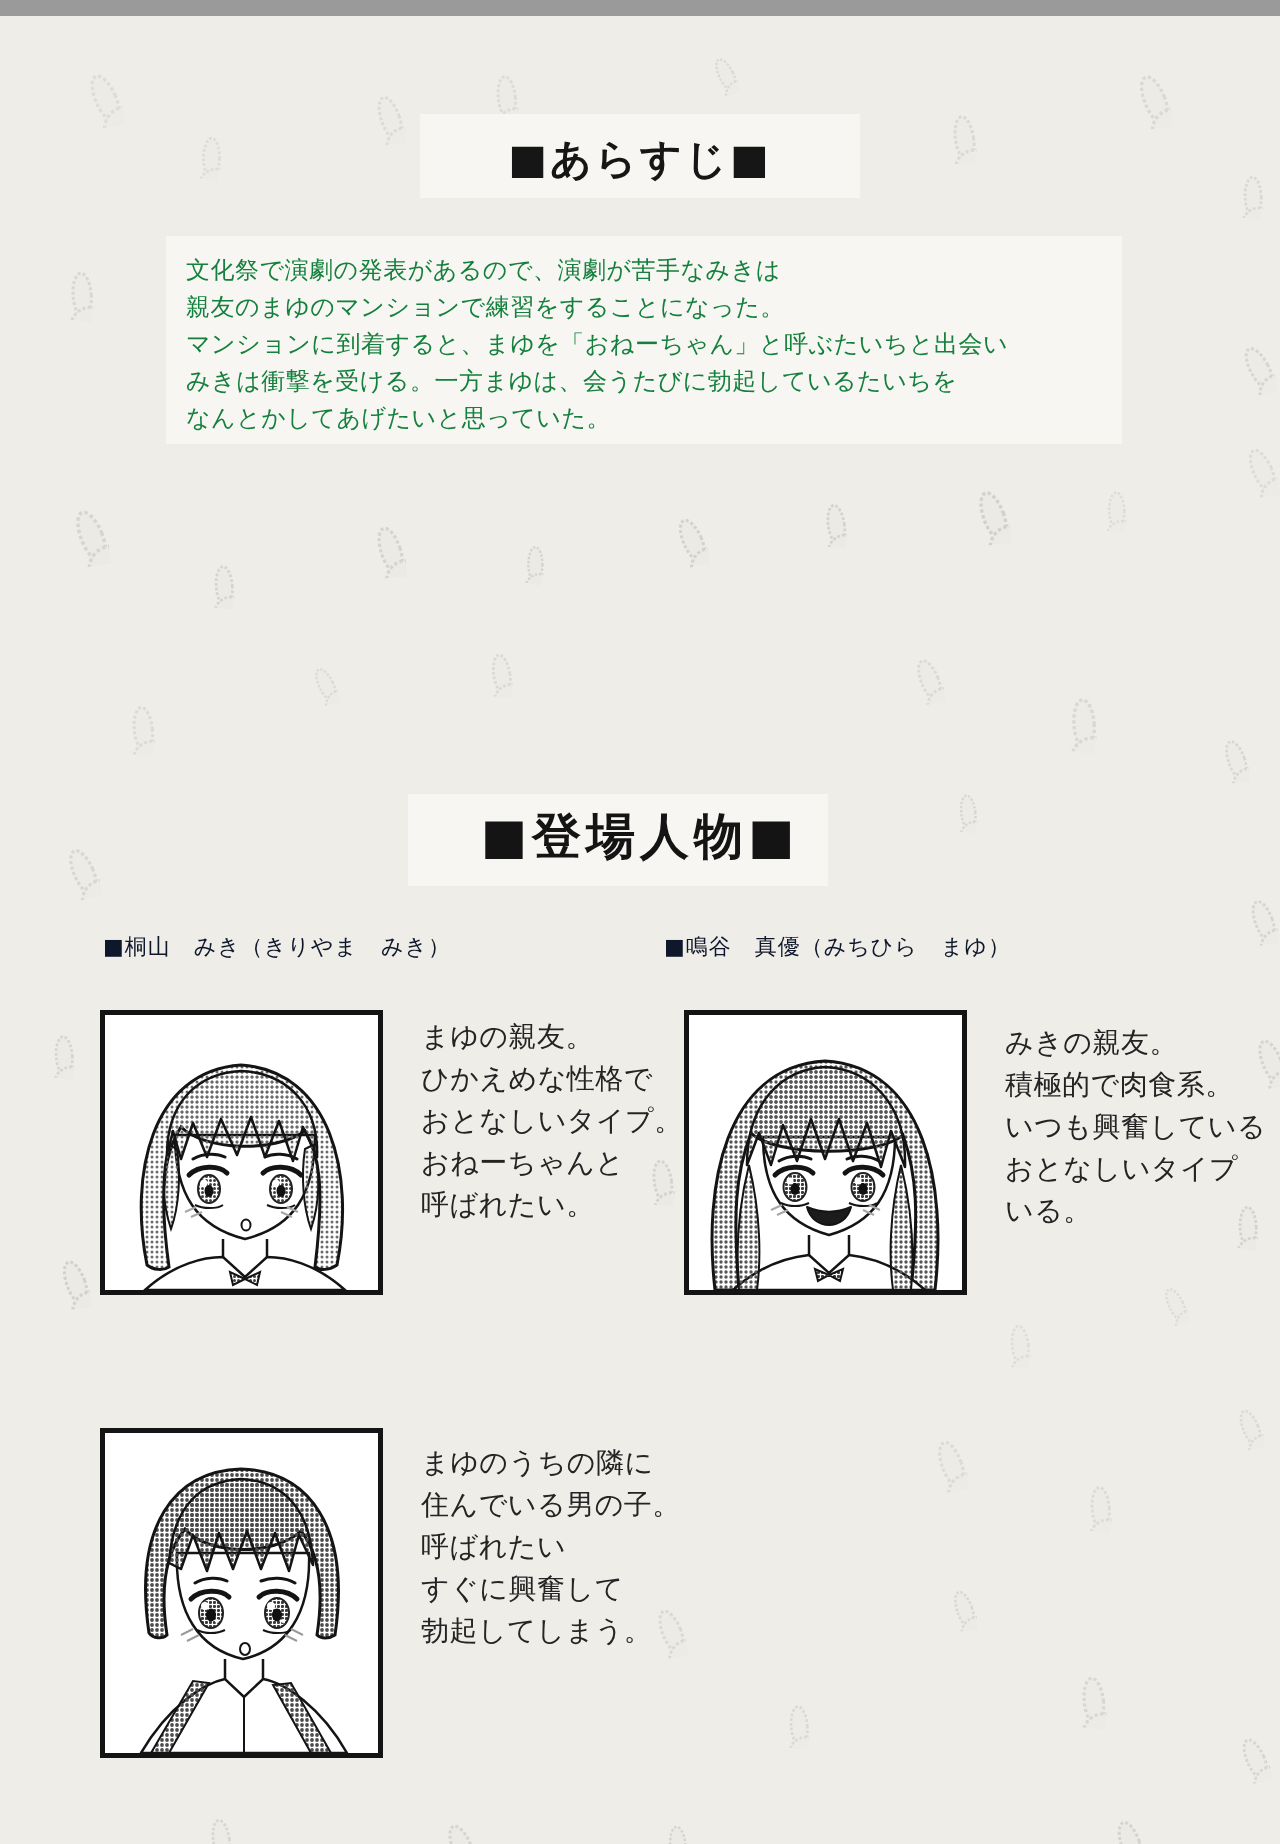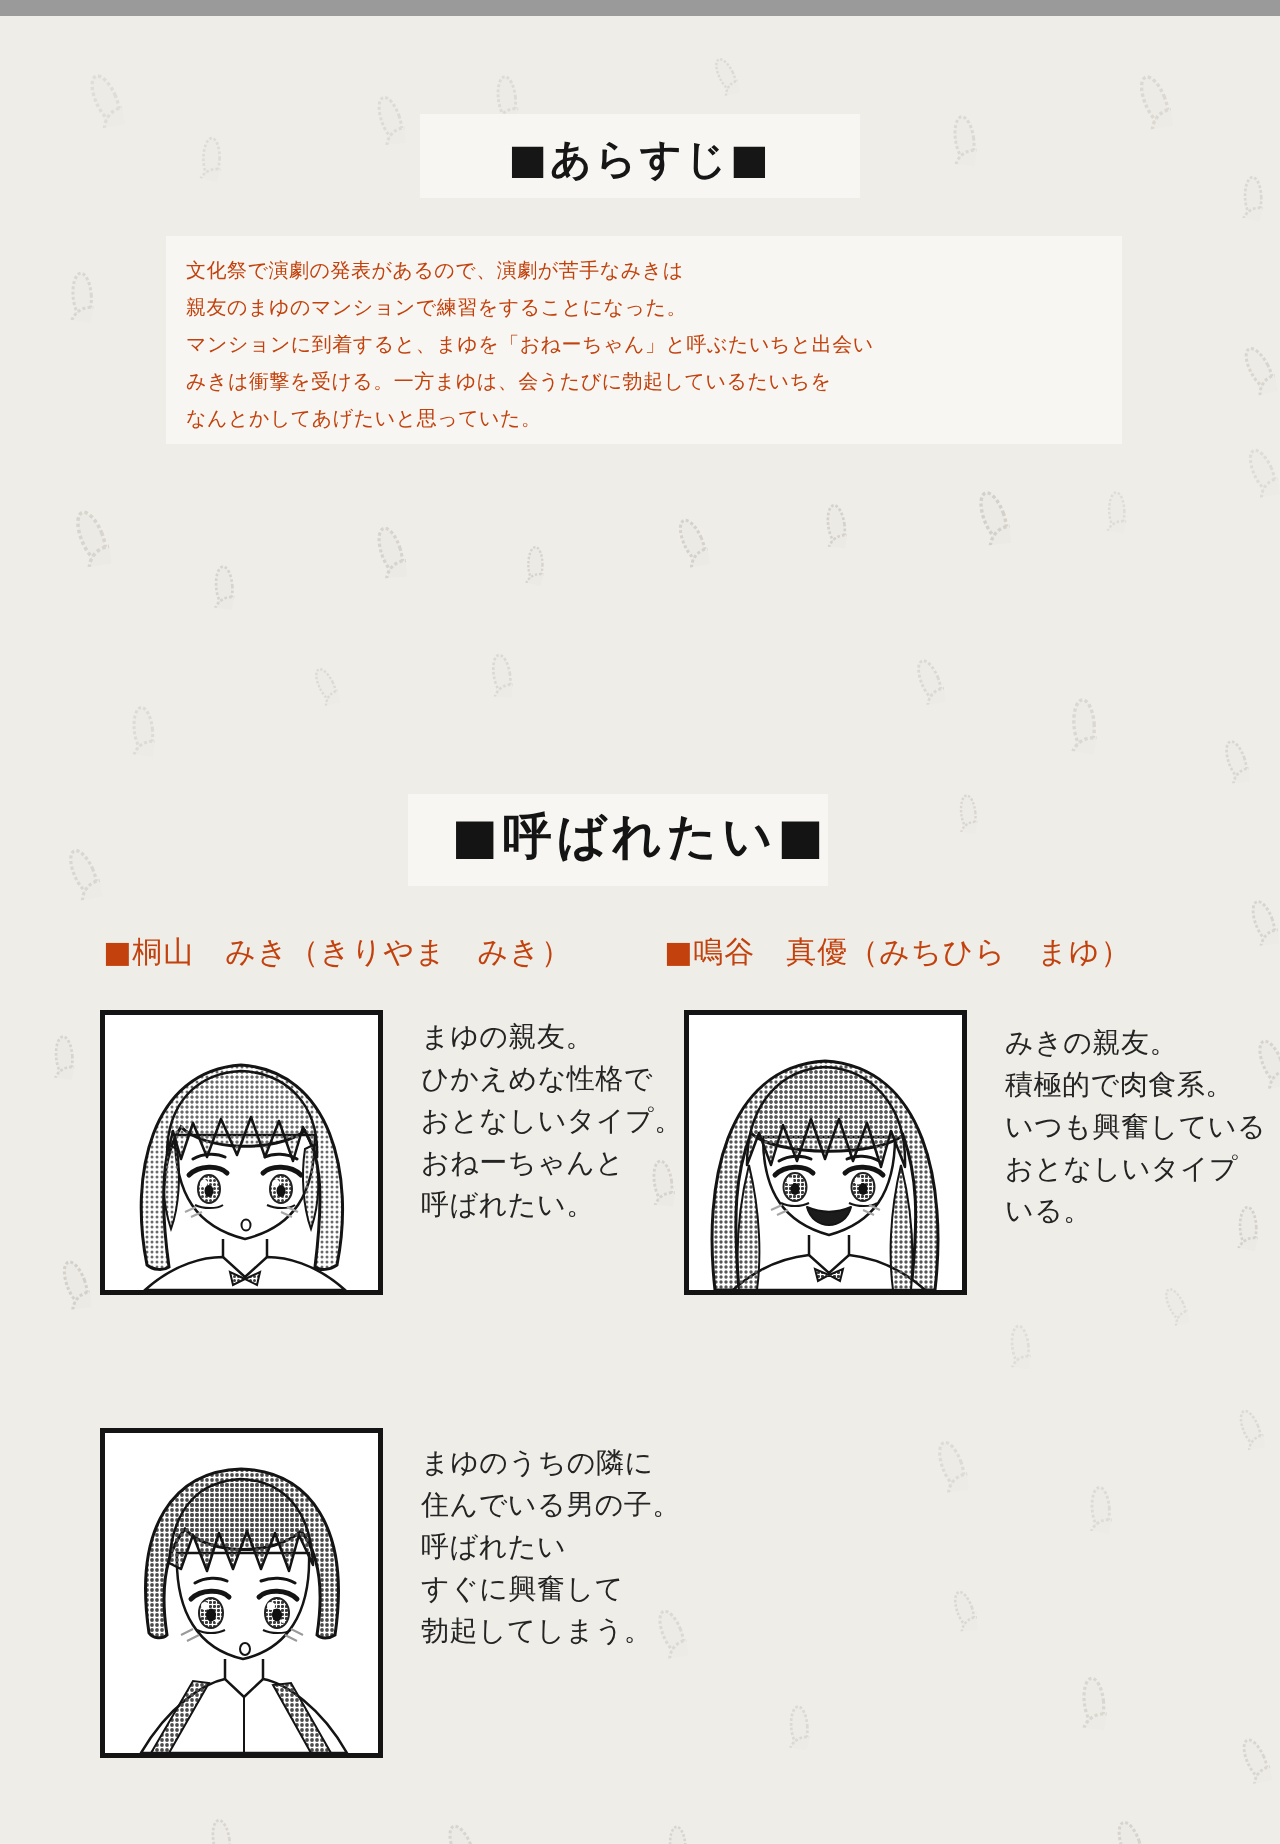--- a/index.html
+++ b/index.html
@@ -28,38 +28,38 @@
   .title-synopsis{
     left:0; top:116px; width:1280px;
     text-align:center;
     font-size:41px;
     font-weight:bold;
     letter-spacing:3px;
     color:#161616;
   }
   .synopsis-text{
     left:186px; top:236px;
-    font-size:20px;
+    font-size:24px;
     line-height:37px;
     letter-spacing:0.5px;
-    color:#c2410c;
+    color:#15803d;
     white-space:pre-line;
   }
   .section-title{
     left:0; top:788px; width:1280px;
     text-align:center;
     font-size:49px;
     font-weight:bold;
     letter-spacing:5px;
     color:#141414;
   }
   .char-name{
-    font-size:30px;
+    font-size:22px;
     letter-spacing:1px;
-    color:#c2410c;
+    color:#0f172a;
     white-space:nowrap;
   }
   .portrait{
     position:absolute;
     background:#ffffff;
     border:5px solid #141414;
     box-sizing:content-box;
   }
   .portrait svg{display:block;}
   .char-desc{
@@ -247,21 +247,21 @@
   <div class="scan-light" style="left:166px;top:220px;width:956px;height:208px"></div>
   <div class="scan-light" style="left:408px;top:778px;width:420px;height:92px"></div>
 
   <div class="layer title-synopsis">■あらすじ■</div>
   <div class="layer synopsis-text">文化祭で演劇の発表があるので、演劇が苦手なみきは
 親友のまゆのマンションで練習をすることになった。
 マンションに到着すると、まゆを「おねーちゃん」と呼ぶたいちと出会い
 みきは衝撃を受ける。一方まゆは、会うたびに勃起しているたいちを
 なんとかしてあげたいと思っていた。</div>
 
-  <div class="layer section-title">■呼ばれたい■</div>
+  <div class="layer section-title">■登場人物■</div>
 
   <div class="layer char-name" style="left:103px;top:916px">■桐山　みき（きりやま　みき）</div>
   <div class="portrait layer" style="left:100px;top:994px">
     <svg width="273" height="275" viewBox="0 0 273 275">
       <defs>
         <pattern id="mkHt" width="5" height="5" patternUnits="userSpaceOnUse">
             <circle cx="2" cy="2" r="1.5" fill="#6a6a6a"></circle>
           </pattern>
         <pattern id="mkHt2" width="4" height="4" patternUnits="userSpaceOnUse">
             <circle cx="1.5" cy="1.5" r="1.5" fill="#3f3f3f"></circle>

